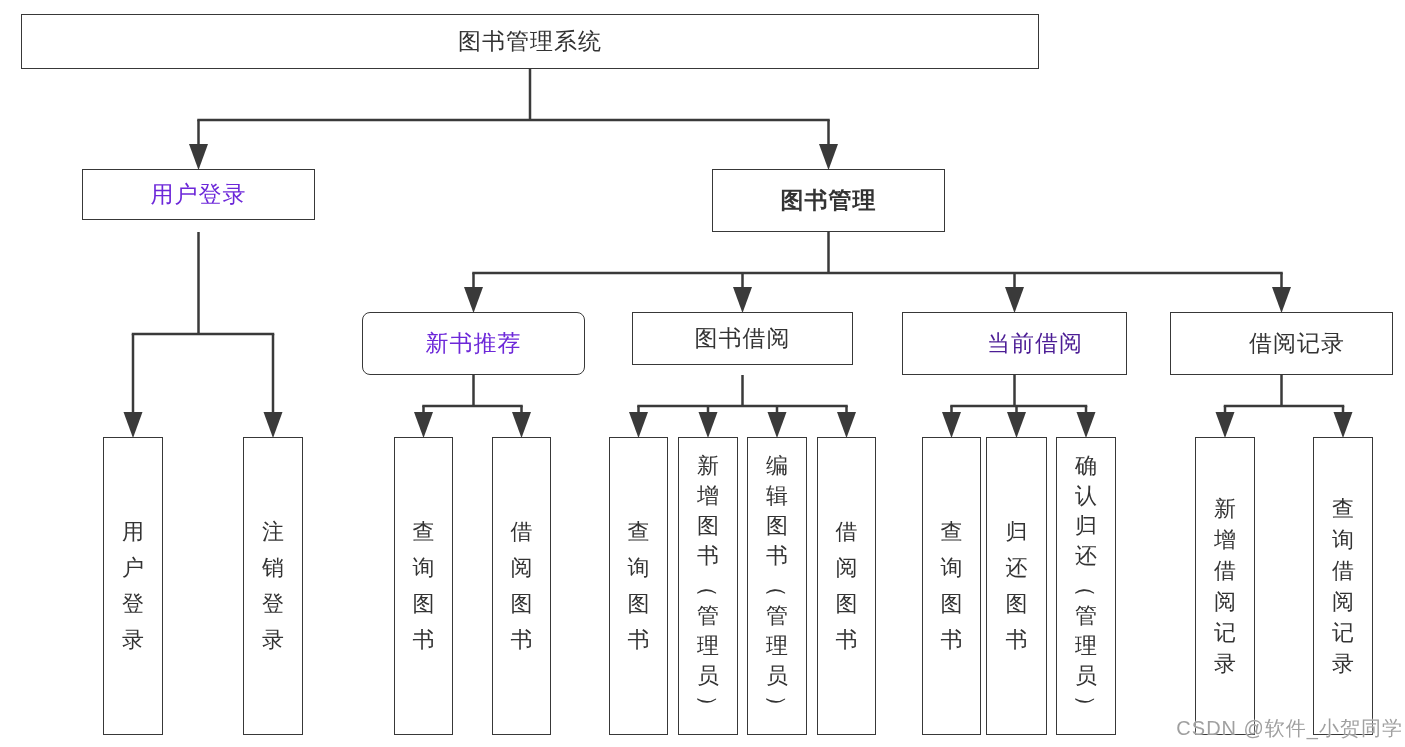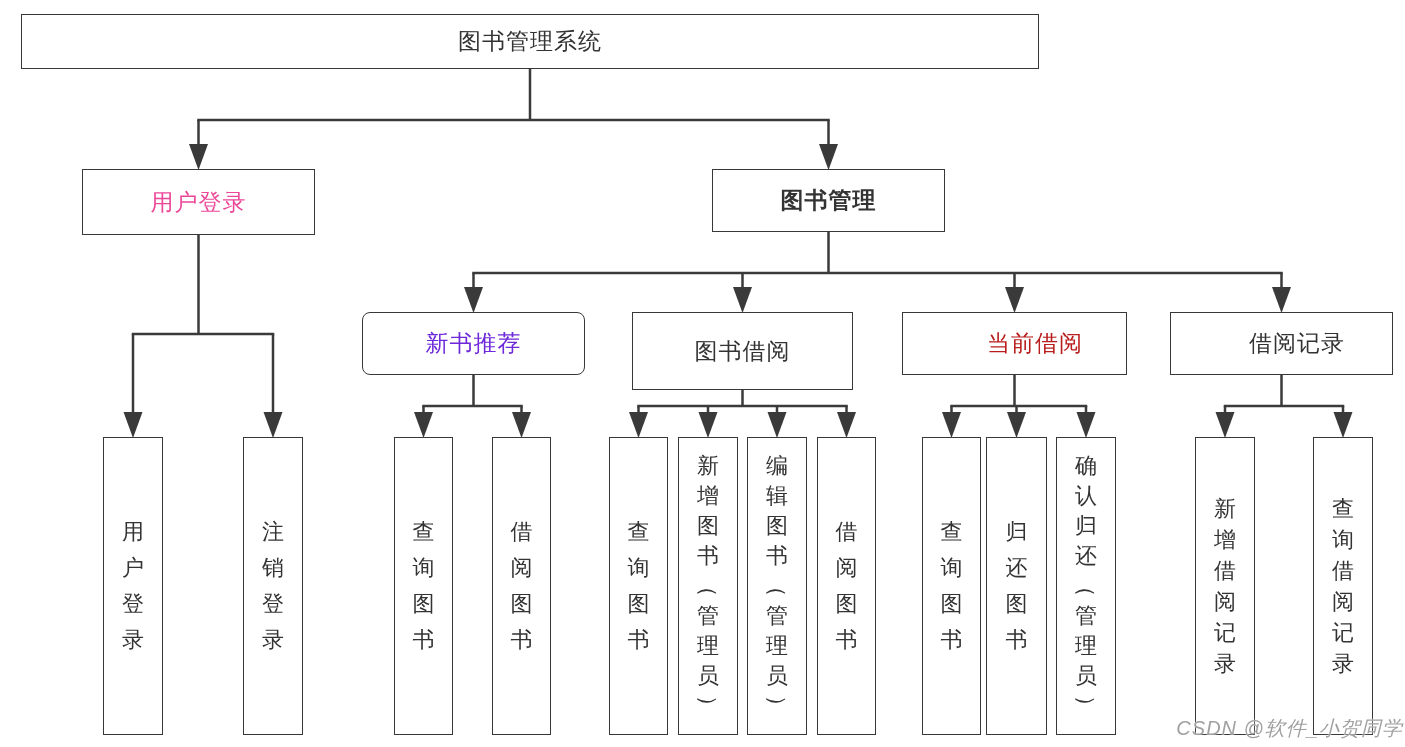--- a/index.html
+++ b/index.html
@@ -53,21 +53,20 @@
   }
   #watermark {
     position: absolute;
     right: 2px;
     bottom: 5px;
     font-size: 20px;
     color: #a0a0a0;
     letter-spacing: 1px;
     text-shadow: 0 0 2px #ffffff;
     white-space: nowrap;
-    font-style: italic;
   }
 </style>
 </head>
 <body>
 
 <div id="stage">
   <svg id="edges" xmlns="http://www.w3.org/2000/svg">
       <line x1="530" y1="69" x2="530" y2="120" stroke="#3a3a3a" stroke-width="2.5"></line>
       <line x1="197.25" y1="120" x2="829.75" y2="120" stroke="#3a3a3a" stroke-width="2.5"></line>
       <line x1="198.5" y1="120" x2="198.5" y2="147" stroke="#3a3a3a" stroke-width="2.5"></line>
@@ -116,25 +115,25 @@
       <polygon points="1076.5,412 1095.5,412 1086,438" fill="#3a3a3a"></polygon>
       <line x1="1281.5" y1="375" x2="1281.5" y2="406" stroke="#3a3a3a" stroke-width="2.5"></line>
       <line x1="1223.75" y1="406" x2="1344.25" y2="406" stroke="#3a3a3a" stroke-width="2.5"></line>
       <line x1="1225" y1="406" x2="1225" y2="415" stroke="#3a3a3a" stroke-width="2.5"></line>
       <polygon points="1215.5,412 1234.5,412 1225,438" fill="#3a3a3a"></polygon>
       <line x1="1343" y1="406" x2="1343" y2="415" stroke="#3a3a3a" stroke-width="2.5"></line>
       <polygon points="1333.5,412 1352.5,412 1343,438" fill="#3a3a3a"></polygon>
     </svg>
   <div id="nodes">
       <div class="node h" style="left: 21px; top: 14px; width: 1018px; height: 55px; border-color: rgb(56, 56, 56); color: rgb(51, 51, 51);">图书管理系统</div>
-      <div class="node h" style="left: 82px; top: 169px; width: 233px; height: 66px; border-color: rgb(56, 56, 56); color: #ec4899;">用户登录</div>
+      <div class="node h" style="left: 82px; top: 169px; width: 233px; height: 51px; border-color: rgb(56, 56, 56); color: #6d28d9;">用户登录</div>
       <div class="node h" style="left: 712px; top: 169px; width: 233px; height: 63px; border-color: rgb(56, 56, 56); color: rgb(51, 51, 51); font-weight: bold;">图书管理</div>
       <div class="node h" style="left: 362px; top: 312px; width: 223px; height: 63px; border-color: rgb(56, 56, 56); color: #6d28d9; border-radius: 8px;">新书推荐</div>
-      <div class="node h" style="left: 632px; top: 312px; width: 221px; height: 78px; border-color: rgb(56, 56, 56); color: rgb(51, 51, 51);">图书借阅</div>
-      <div class="node h" style="left: 902px; top: 312px; width: 225px; height: 63px; border-color: rgb(56, 56, 56); color: #b91c1c; padding-left: 41px;">当前借阅</div>
+      <div class="node h" style="left: 632px; top: 312px; width: 221px; height: 53px; border-color: rgb(56, 56, 56); color: rgb(51, 51, 51);">图书借阅</div>
+      <div class="node h" style="left: 902px; top: 312px; width: 225px; height: 63px; border-color: rgb(56, 56, 56); color: #4c1d95; padding-left: 41px;">当前借阅</div>
       <div class="node h" style="left: 1170px; top: 312px; width: 223px; height: 63px; border-color: rgb(56, 56, 56); color: rgb(51, 51, 51); padding-left: 31px;">借阅记录</div>
       <div class="node v" style="left: 103px; top: 437px; width: 60px; height: 298px; border-color: rgb(56, 56, 56); color: rgb(51, 51, 51); gap: 14px;">
         <span class="ch">用</span>
         <span class="ch">户</span>
         <span class="ch">登</span>
         <span class="ch">录</span>
       </div>
       <div class="node v" style="left: 243px; top: 437px; width: 60px; height: 298px; border-color: rgb(56, 56, 56); color: rgb(51, 51, 51); gap: 14px;">
         <span class="ch">注</span>
         <span class="ch">销</span>

